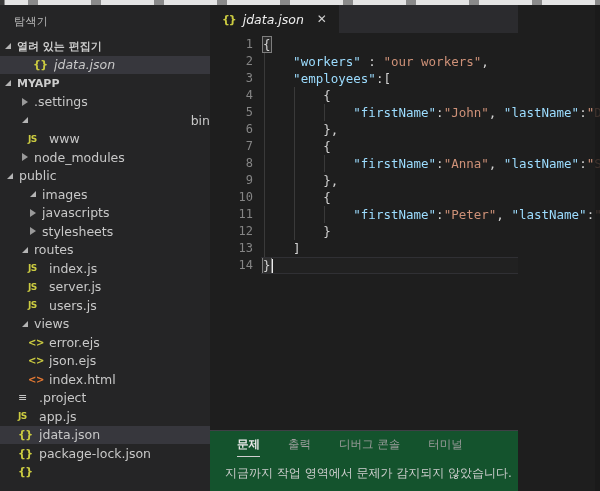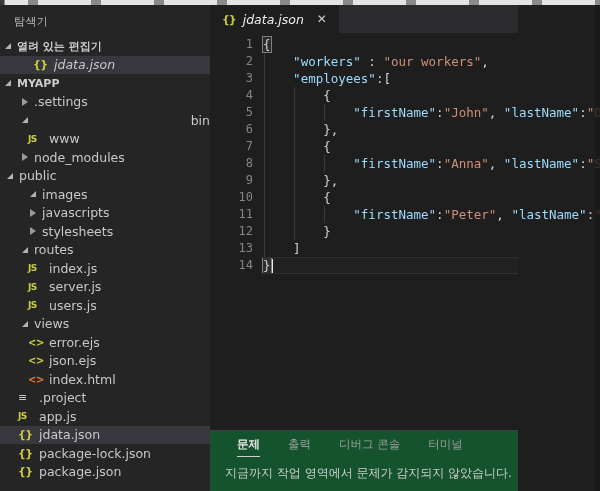--- a/index.html
+++ b/index.html
@@ -171,21 +171,20 @@
         <div class="trow selected" style="padding-left: 18px;">
           <span class="ficon icon-json">{}</span>
           <span class="tlabel">jdata.json</span>
         </div>
         <div class="trow" style="padding-left: 18px;">
           <span class="ficon icon-json">{}</span>
           <span class="tlabel">package-lock.json</span>
         </div>
         <div class="trow" style="padding-left: 18px;">
           <span class="ficon icon-json">{}</span>
-          <span class="tlabel">package.json</span>
         </div>
       </div>
   </div>
 
   <div id="main">
 
     <div id="tabbar">
       <div id="active-tab">
         <span id="tab-icon">{}</span>
         <span id="tab-label">jdata.json</span>

